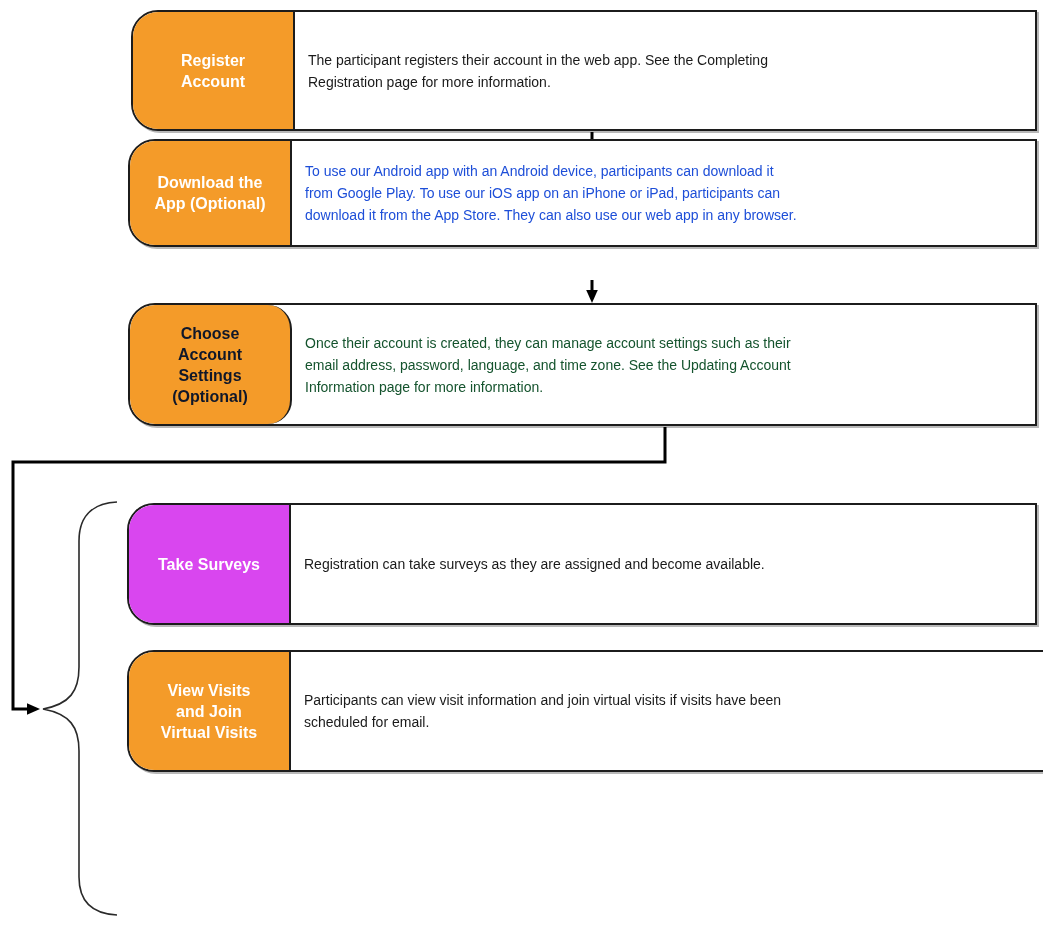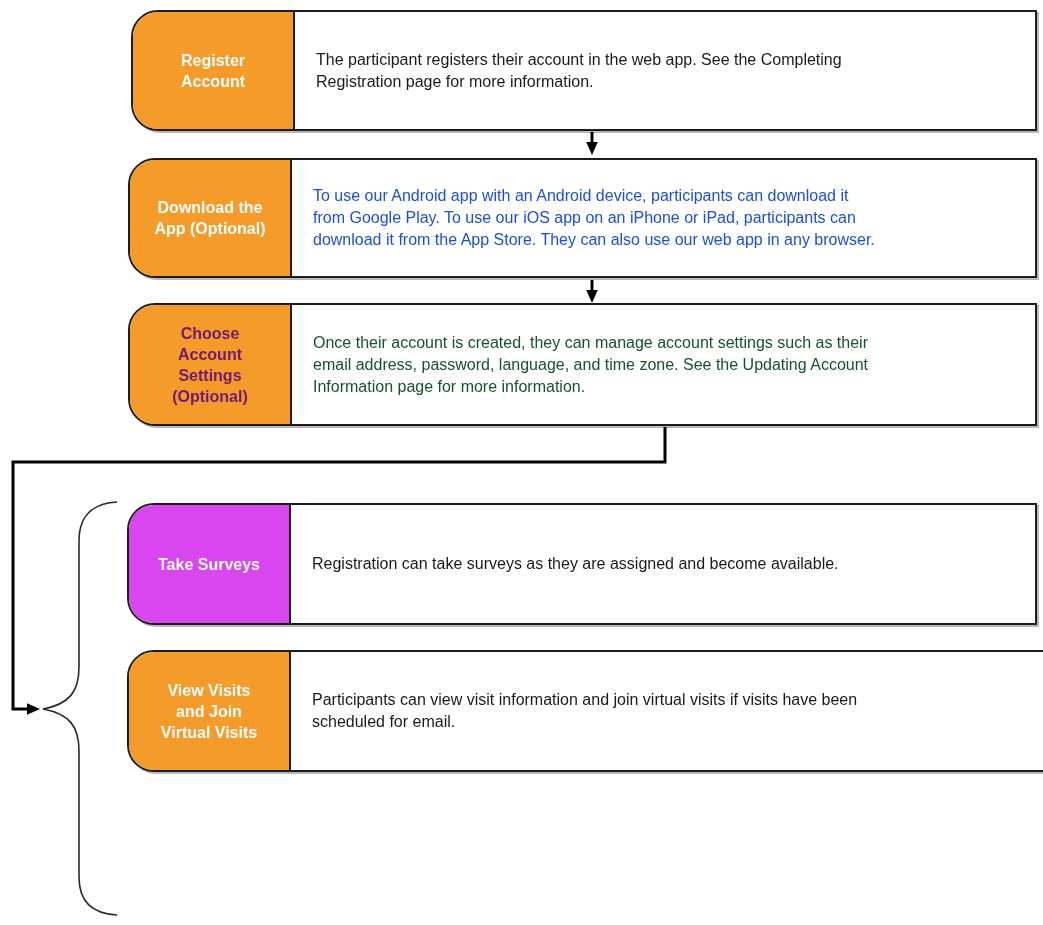--- a/index.html
+++ b/index.html
@@ -35,22 +35,22 @@
     font-size: 16px;
     line-height: 21px;
     white-space: pre-line;
     box-sizing: border-box;
     padding: 0 6px;
   }
   .desc {
     flex: 1;
     display: flex;
     align-items: center;
-    padding: 0 10px 0 21px;
-    font-size: 16px;
+    padding: 0 10px 0 13px;
+    font-size: 14px;
     line-height: 22px;
     color: #1a1a1a;
     white-space: pre-line;
     box-sizing: border-box;
   }
   #connector-layer {
     position: absolute;
     left: 0; top: 0;
     width: 1043px;
     height: 925px;
@@ -84,30 +84,30 @@
     </g>
   </svg>
 
   <div class="row" style="top: 10px; left: 131px; width: 906px; height: 121px; border-color: rgb(28, 28, 28);">
     <div class="label" style="background: rgb(244, 155, 41); color: rgb(255, 255, 255);">Register
 Account</div>
     <div class="desc" style="color: rgb(26, 26, 26);">The participant registers their account in the web app. See the Completing
 Registration page for more information.</div>
   </div>
 
-  <div class="row" style="top: 158px; left: 128px; width: 909px; height: 120px; border-color: rgb(28, 28, 28);">
+  <div class="row" style="top: 139px; left: 128px; width: 909px; height: 108px; border-color: rgb(28, 28, 28);">
     <div class="label" style="background: rgb(244, 155, 41); color: rgb(255, 255, 255);">Download the
 App (Optional)</div>
     <div class="desc" style="color: #1d4ed8;">To use our Android app with an Android device, participants can download it
 from Google Play. To use our iOS app on an iPhone or iPad, participants can
 download it from the App Store. They can also use our web app in any browser.</div>
   </div>
 
   <div class="row" style="top: 303px; left: 128px; width: 909px; height: 123px; border-color: rgb(28, 28, 28);">
-    <div class="label" style="background: rgb(244, 155, 41); color: #701a75;">Choose
+    <div class="label" style="background: rgb(244, 155, 41); color: #0f172a; border-radius: 24px;">Choose
 Account
 Settings
 (Optional)</div>
     <div class="desc" style="color: #14532d;">Once their account is created, they can manage account settings such as their
 email address, password, language, and time zone. See the Updating Account
 Information page for more information.</div>
   </div>
 
   <div class="row" style="top: 503px; left: 127px; width: 910px; height: 122px; border-color: rgb(28, 28, 28);">
     <div class="label" style="background: #d946ef; color: rgb(255, 255, 255);">Take Surveys</div>

